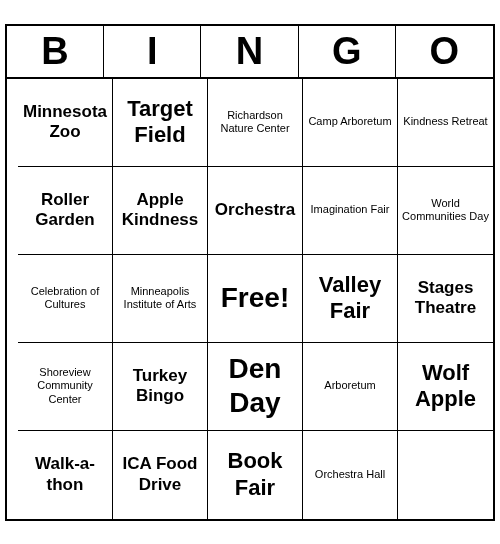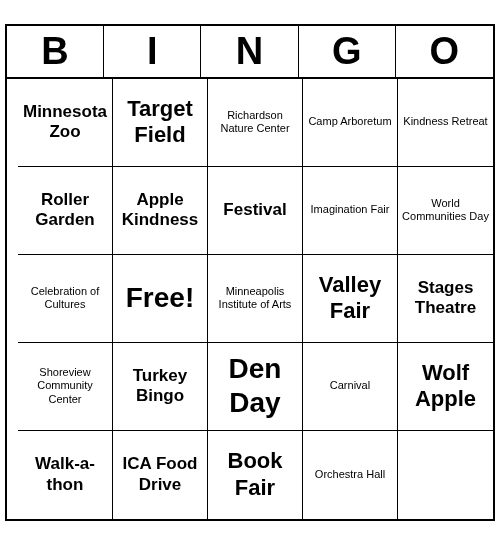--- a/index.html
+++ b/index.html
@@ -84,31 +84,31 @@
       <div class="bingo-letter">O</div>
     </div>
   <div class="bingo-grid">
   <div class="bingo-cell cell-medium">Minnesota Zoo</div>
       <div class="bingo-cell cell-large">Target Field</div>
       <div class="bingo-cell cell-small">Richardson Nature Center</div>
       <div class="bingo-cell cell-small">Camp Arboretum</div>
       <div class="bingo-cell cell-small">Kindness Retreat</div>
       <div class="bingo-cell cell-medium">Roller Garden</div>
       <div class="bingo-cell cell-medium">Apple Kindness</div>
-      <div class="bingo-cell cell-medium">Festival</div>
+      <div class="bingo-cell cell-medium">Orchestra</div>
       <div class="bingo-cell cell-small">Imagination Fair</div>
       <div class="bingo-cell cell-small">World Communities Day</div>
       <div class="bingo-cell cell-small">Celebration of Cultures</div>
+      <div class="bingo-cell cell-small">Minneapolis Institute of Arts</div>
       <div class="bingo-cell cell-xlarge">Free!</div>
-      <div class="bingo-cell cell-small">Minneapolis Institute of Arts</div>
       <div class="bingo-cell cell-large">Valley Fair</div>
       <div class="bingo-cell cell-medium">Stages Theatre</div>
       <div class="bingo-cell cell-small">Shoreview Community Center</div>
       <div class="bingo-cell cell-medium">Turkey Bingo</div>
       <div class="bingo-cell cell-xlarge">Den Day</div>
-      <div class="bingo-cell cell-small">Carnival</div>
+      <div class="bingo-cell cell-small">Arboretum</div>
       <div class="bingo-cell cell-large">Wolf Apple</div>
       <div class="bingo-cell cell-medium">Walk-a-thon</div>
       <div class="bingo-cell cell-medium">ICA Food Drive</div>
       <div class="bingo-cell cell-large">Book Fair</div>
       <div class="bingo-cell cell-small">Orchestra Hall</div>
     </div>
 </div>
 
 </body></html>

